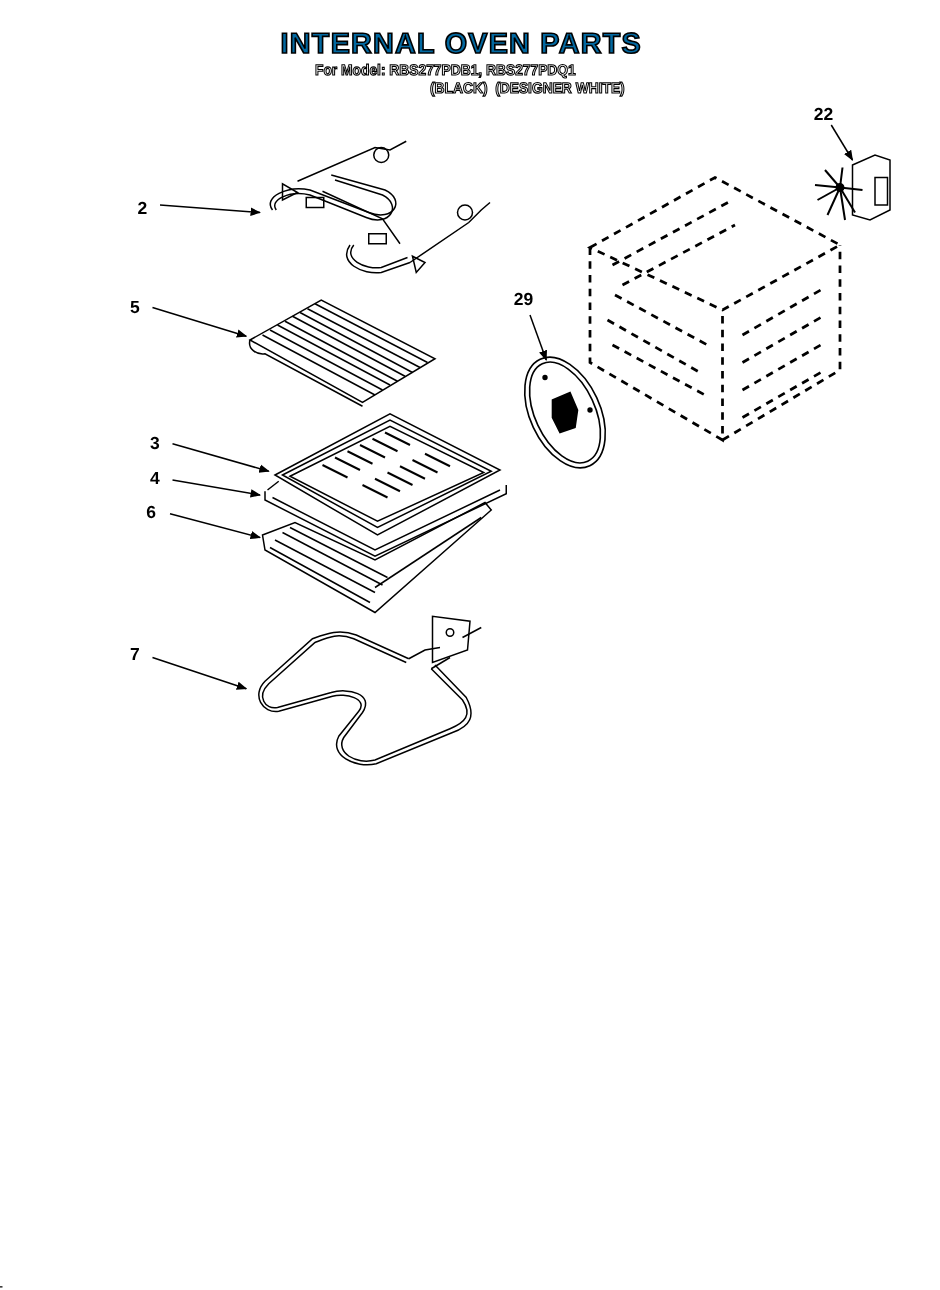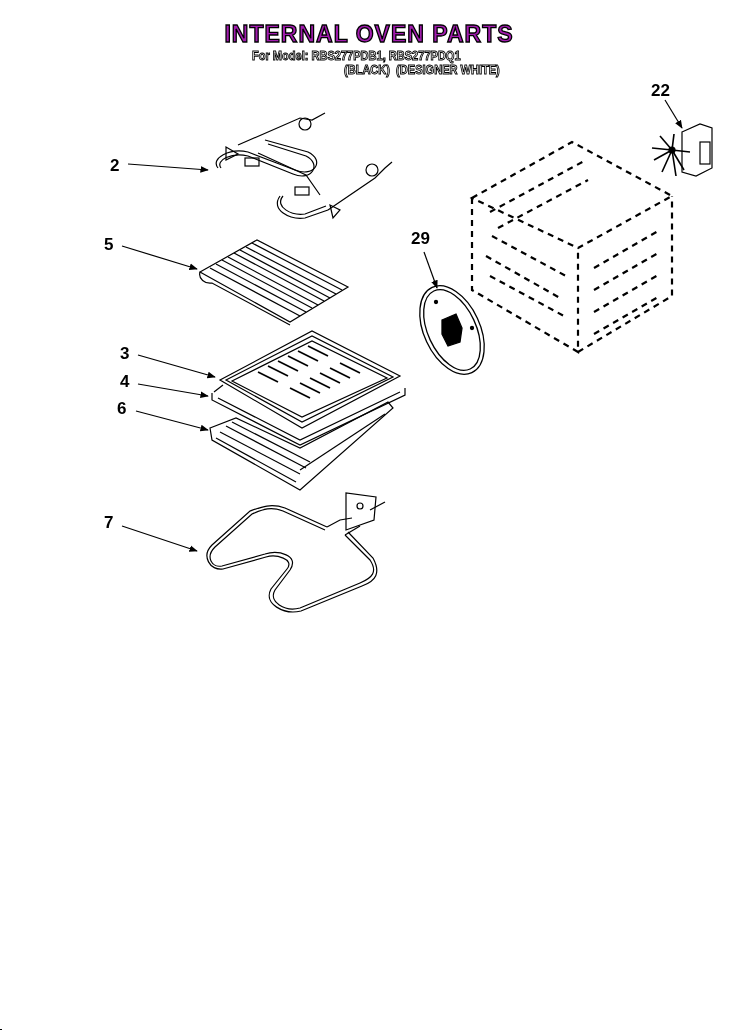--- a/index.html
+++ b/index.html
@@ -1,31 +1,31 @@
 <!DOCTYPE html>
 <html><head>
 <meta charset="utf-8">
 <style>
   html, body { margin:0; padding:0; background:#ffffff; }
   body { width:752px; height:1032px; position:relative; overflow:hidden; font-family:"Liberation Sans", sans-serif; color:#000; }
   .title {
     position:absolute; left:224px; top:22px; width:290px; text-align:center;
     font-family:"Liberation Sans", sans-serif; font-weight:bold; font-size:23px; letter-spacing:1px;
-    color:#a21caf; -webkit-text-stroke:1.3px #000; line-height:24px;
+    color:#0369a1; -webkit-text-stroke:1.3px #000; line-height:24px;
   }
   .subtitle {
     position:absolute; left:252px; top:50px; font-weight:bold; font-size:12px; line-height:13px; white-space:pre;
     color:#fff; -webkit-text-stroke:0.9px #000; transform:scaleX(0.92); transform-origin:left top;
   }
   .subtitle2 {
     position:absolute; left:344px; top:64px; font-weight:bold; font-size:12px; line-height:13px; white-space:pre;
     color:#fff; -webkit-text-stroke:0.9px #000; transform:scaleX(0.92); transform-origin:left top;
   }
   .callout {
-    position:absolute; font-weight:bold; font-size:17px; line-height:18px; color:#000;
+    position:absolute; font-weight:bold; font-size:14px; line-height:18px; color:#000;
   }
   svg.art { position:absolute; left:0; top:0; }
   .corner-mark { position:absolute; left:0; top:1029px; width:2px; height:1px; background:#000; }
 </style>
 </head>
 <body>
 
 <div class="title">INTERNAL OVEN PARTS</div>
 <div class="subtitle">For Model: RBS277PDB1, RBS277PDQ1</div>
 <div class="subtitle2">(BLACK)  (DESIGNER WHITE)</div>

